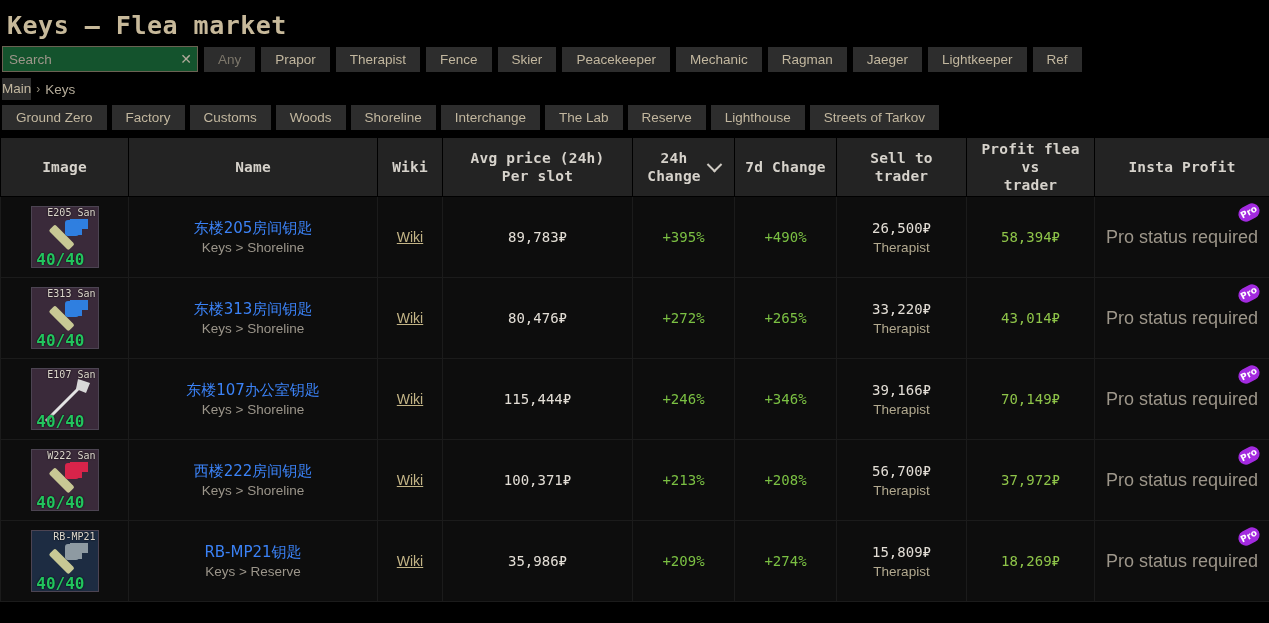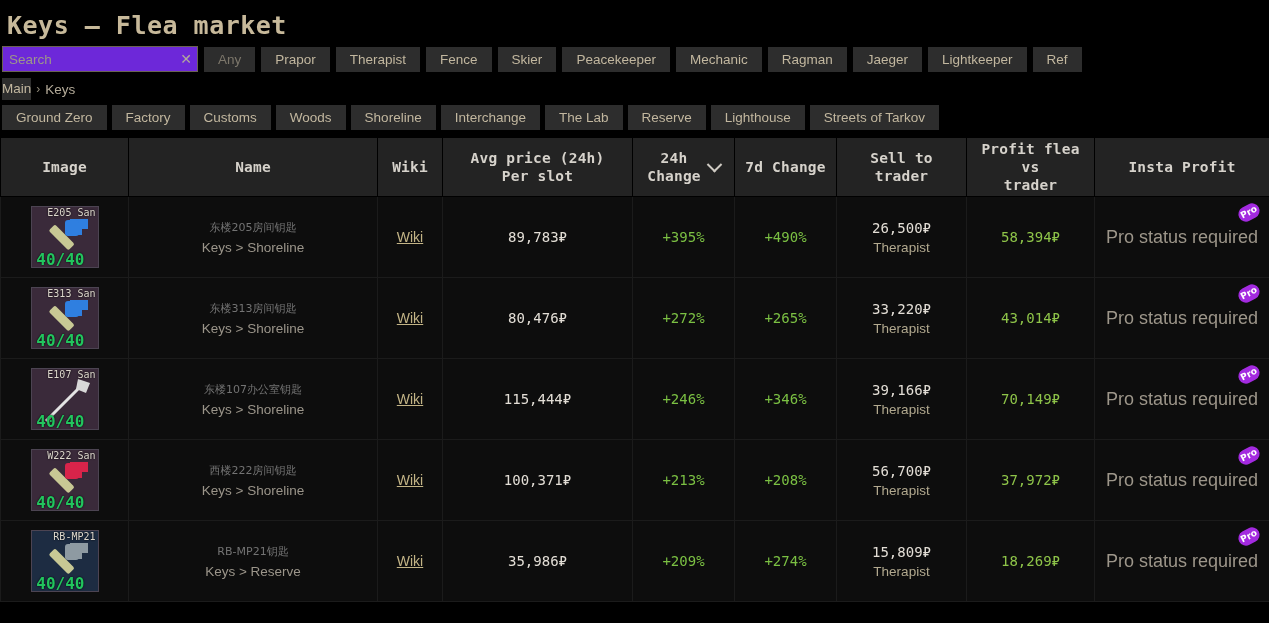--- a/index.html
+++ b/index.html
@@ -31,21 +31,21 @@
     align-items: center;
     gap: 6px;
     padding: 4px 0 0 2px;
     height: 30px;
   }
   #search-wrap {
     position: relative;
     width: 196px;
     height: 26px;
     border: 1px solid #6b6253;
-    background: #6d28d9;
+    background: #14532d;
     display: flex;
     align-items: center;
     flex: 0 0 auto;
   }
   #search-input {
     background: transparent;
     border: 0;
     outline: none;
     color: #b9b2a5;
     font-family: "Liberation Sans", sans-serif;
@@ -202,23 +202,23 @@
     font-family: "DejaVu Sans Mono", monospace;
     font-size: 16px;
     font-weight: 700;
     line-height: 13px;
     z-index: 3;
     text-shadow: 0 0 2px #000;
   }
   .item-img svg { position: absolute; left: 0; top: 0; }
 
   .cell-name-main {
-    color: #737373;
+    color: #3b82f6;
     font-family: "DejaVu Sans", sans-serif;
-    font-size: 11px;
+    font-size: 15px;
     line-height: 20px;
   }
   .cell-name-sub {
     color: #9b958a;
     font-family: "Liberation Sans", sans-serif;
     font-size: 13.5px;
     line-height: 19px;
   }
   .wiki-link {
     color: #c3b486;

